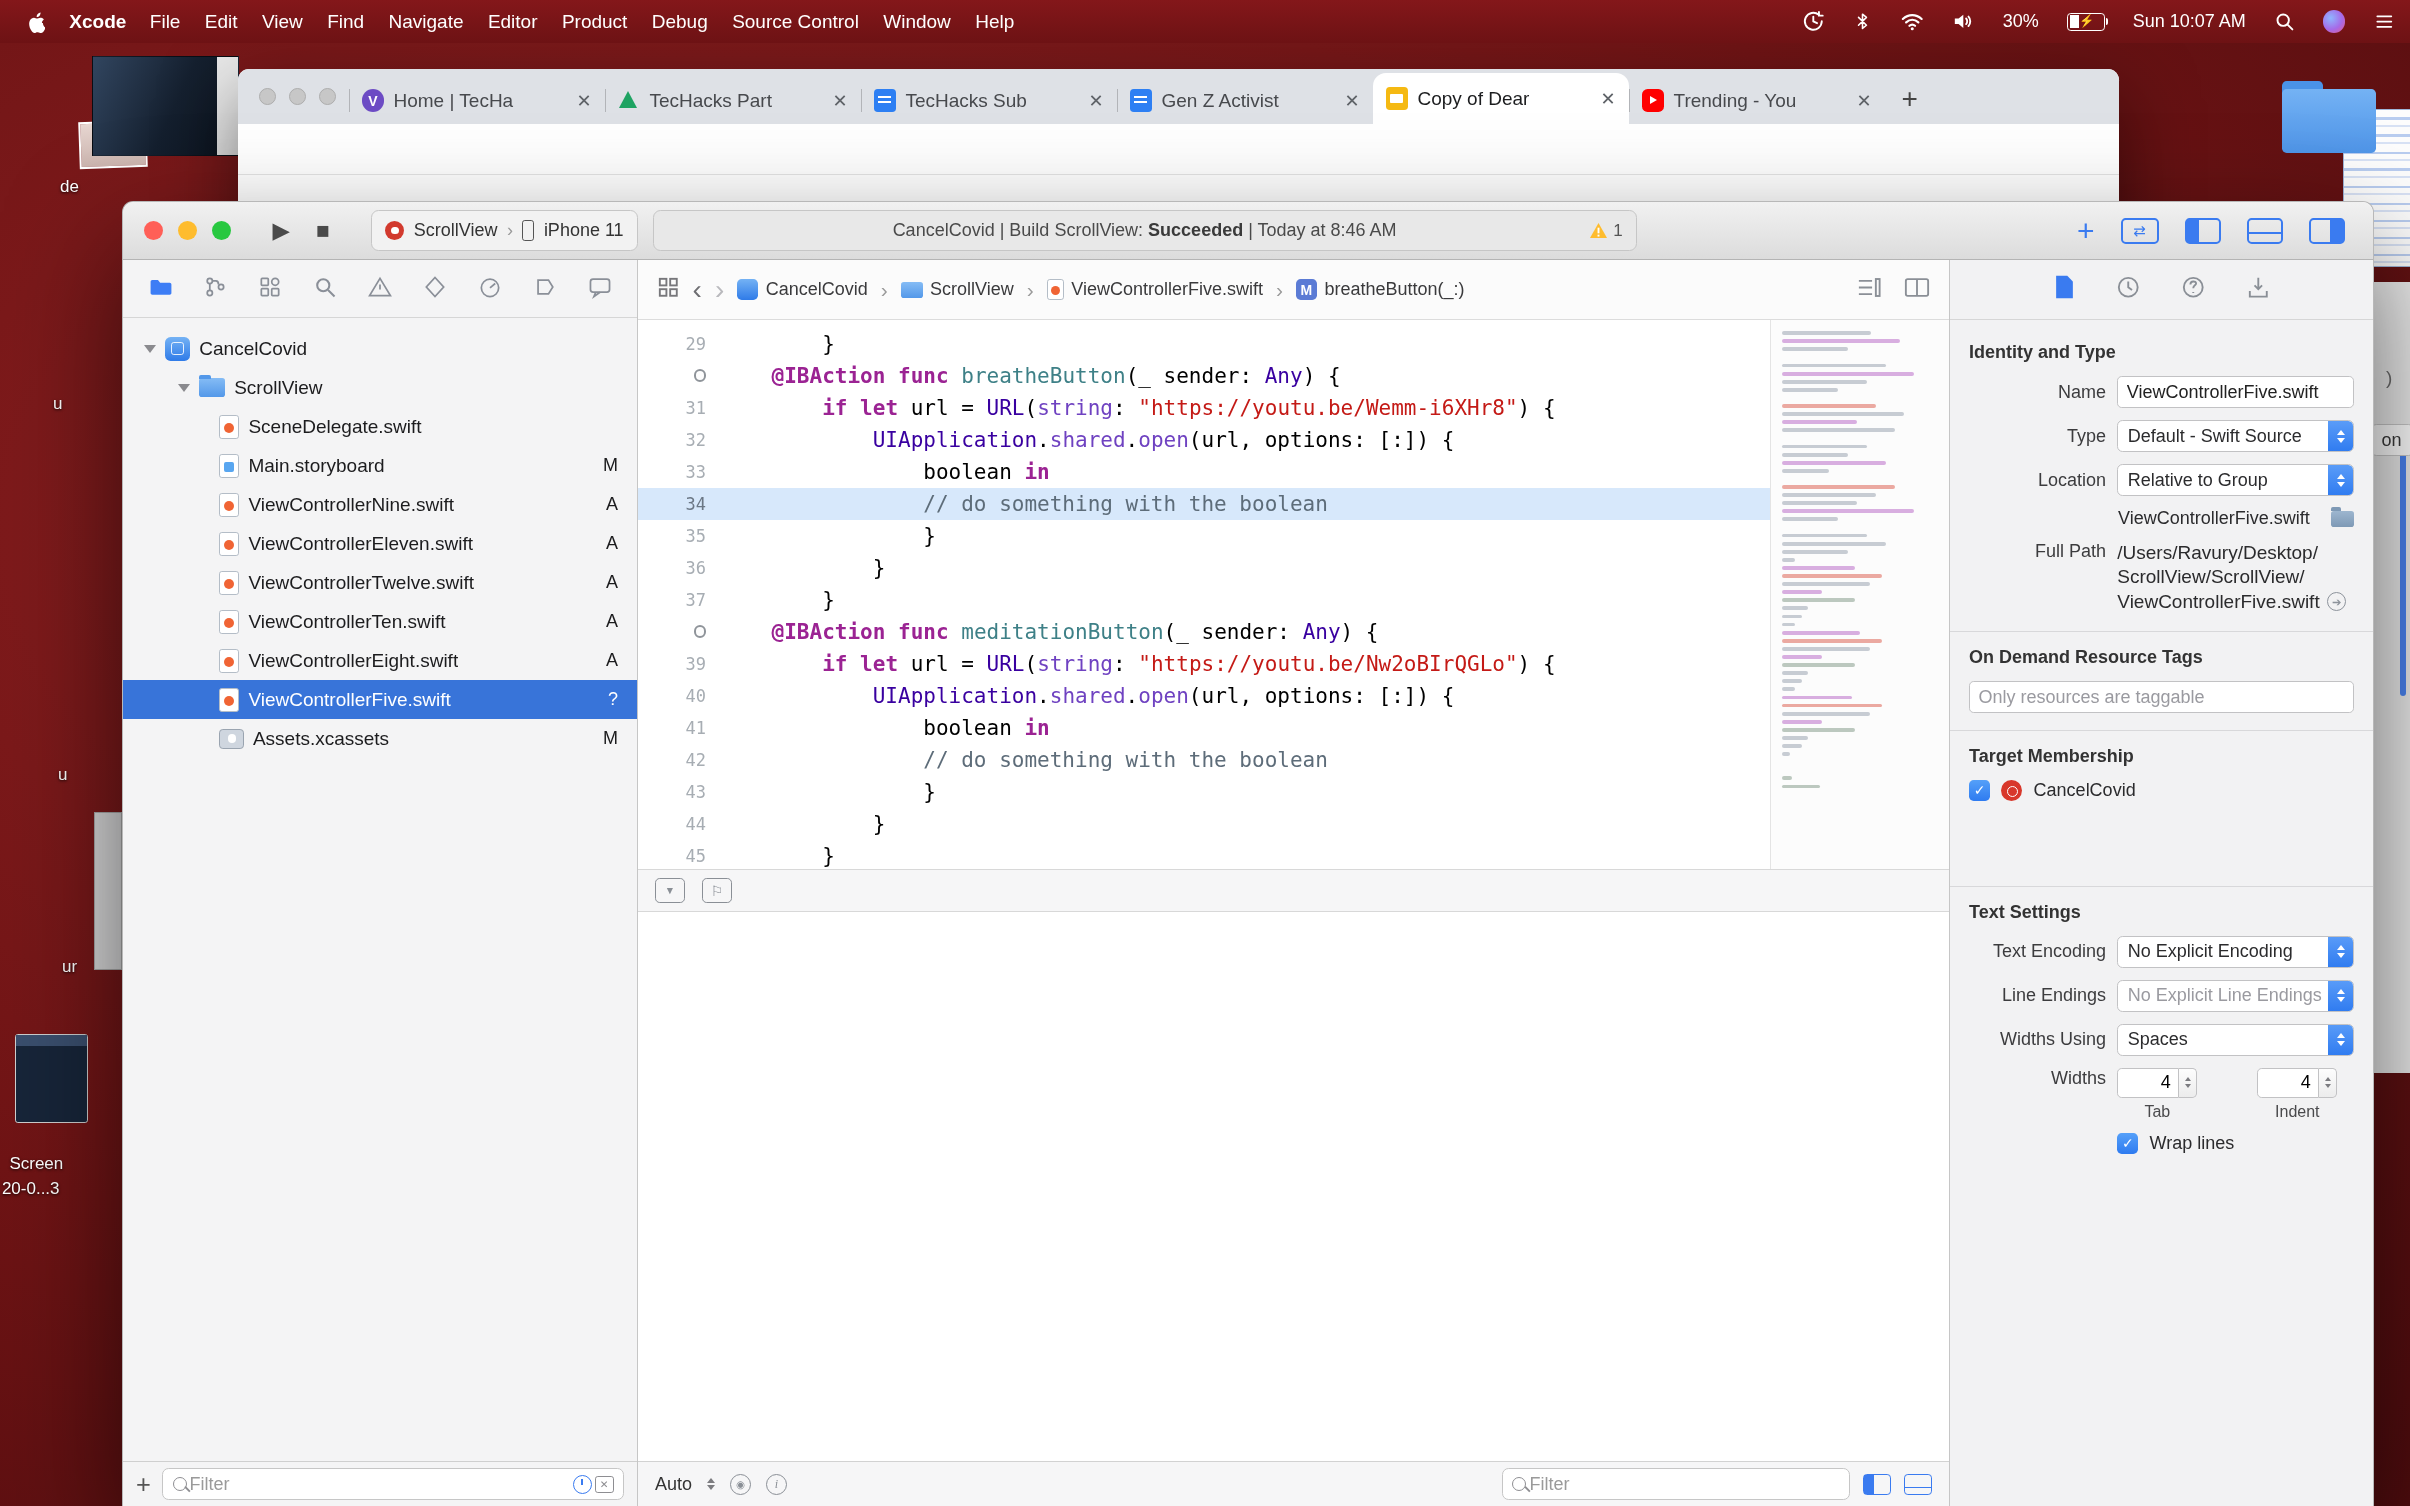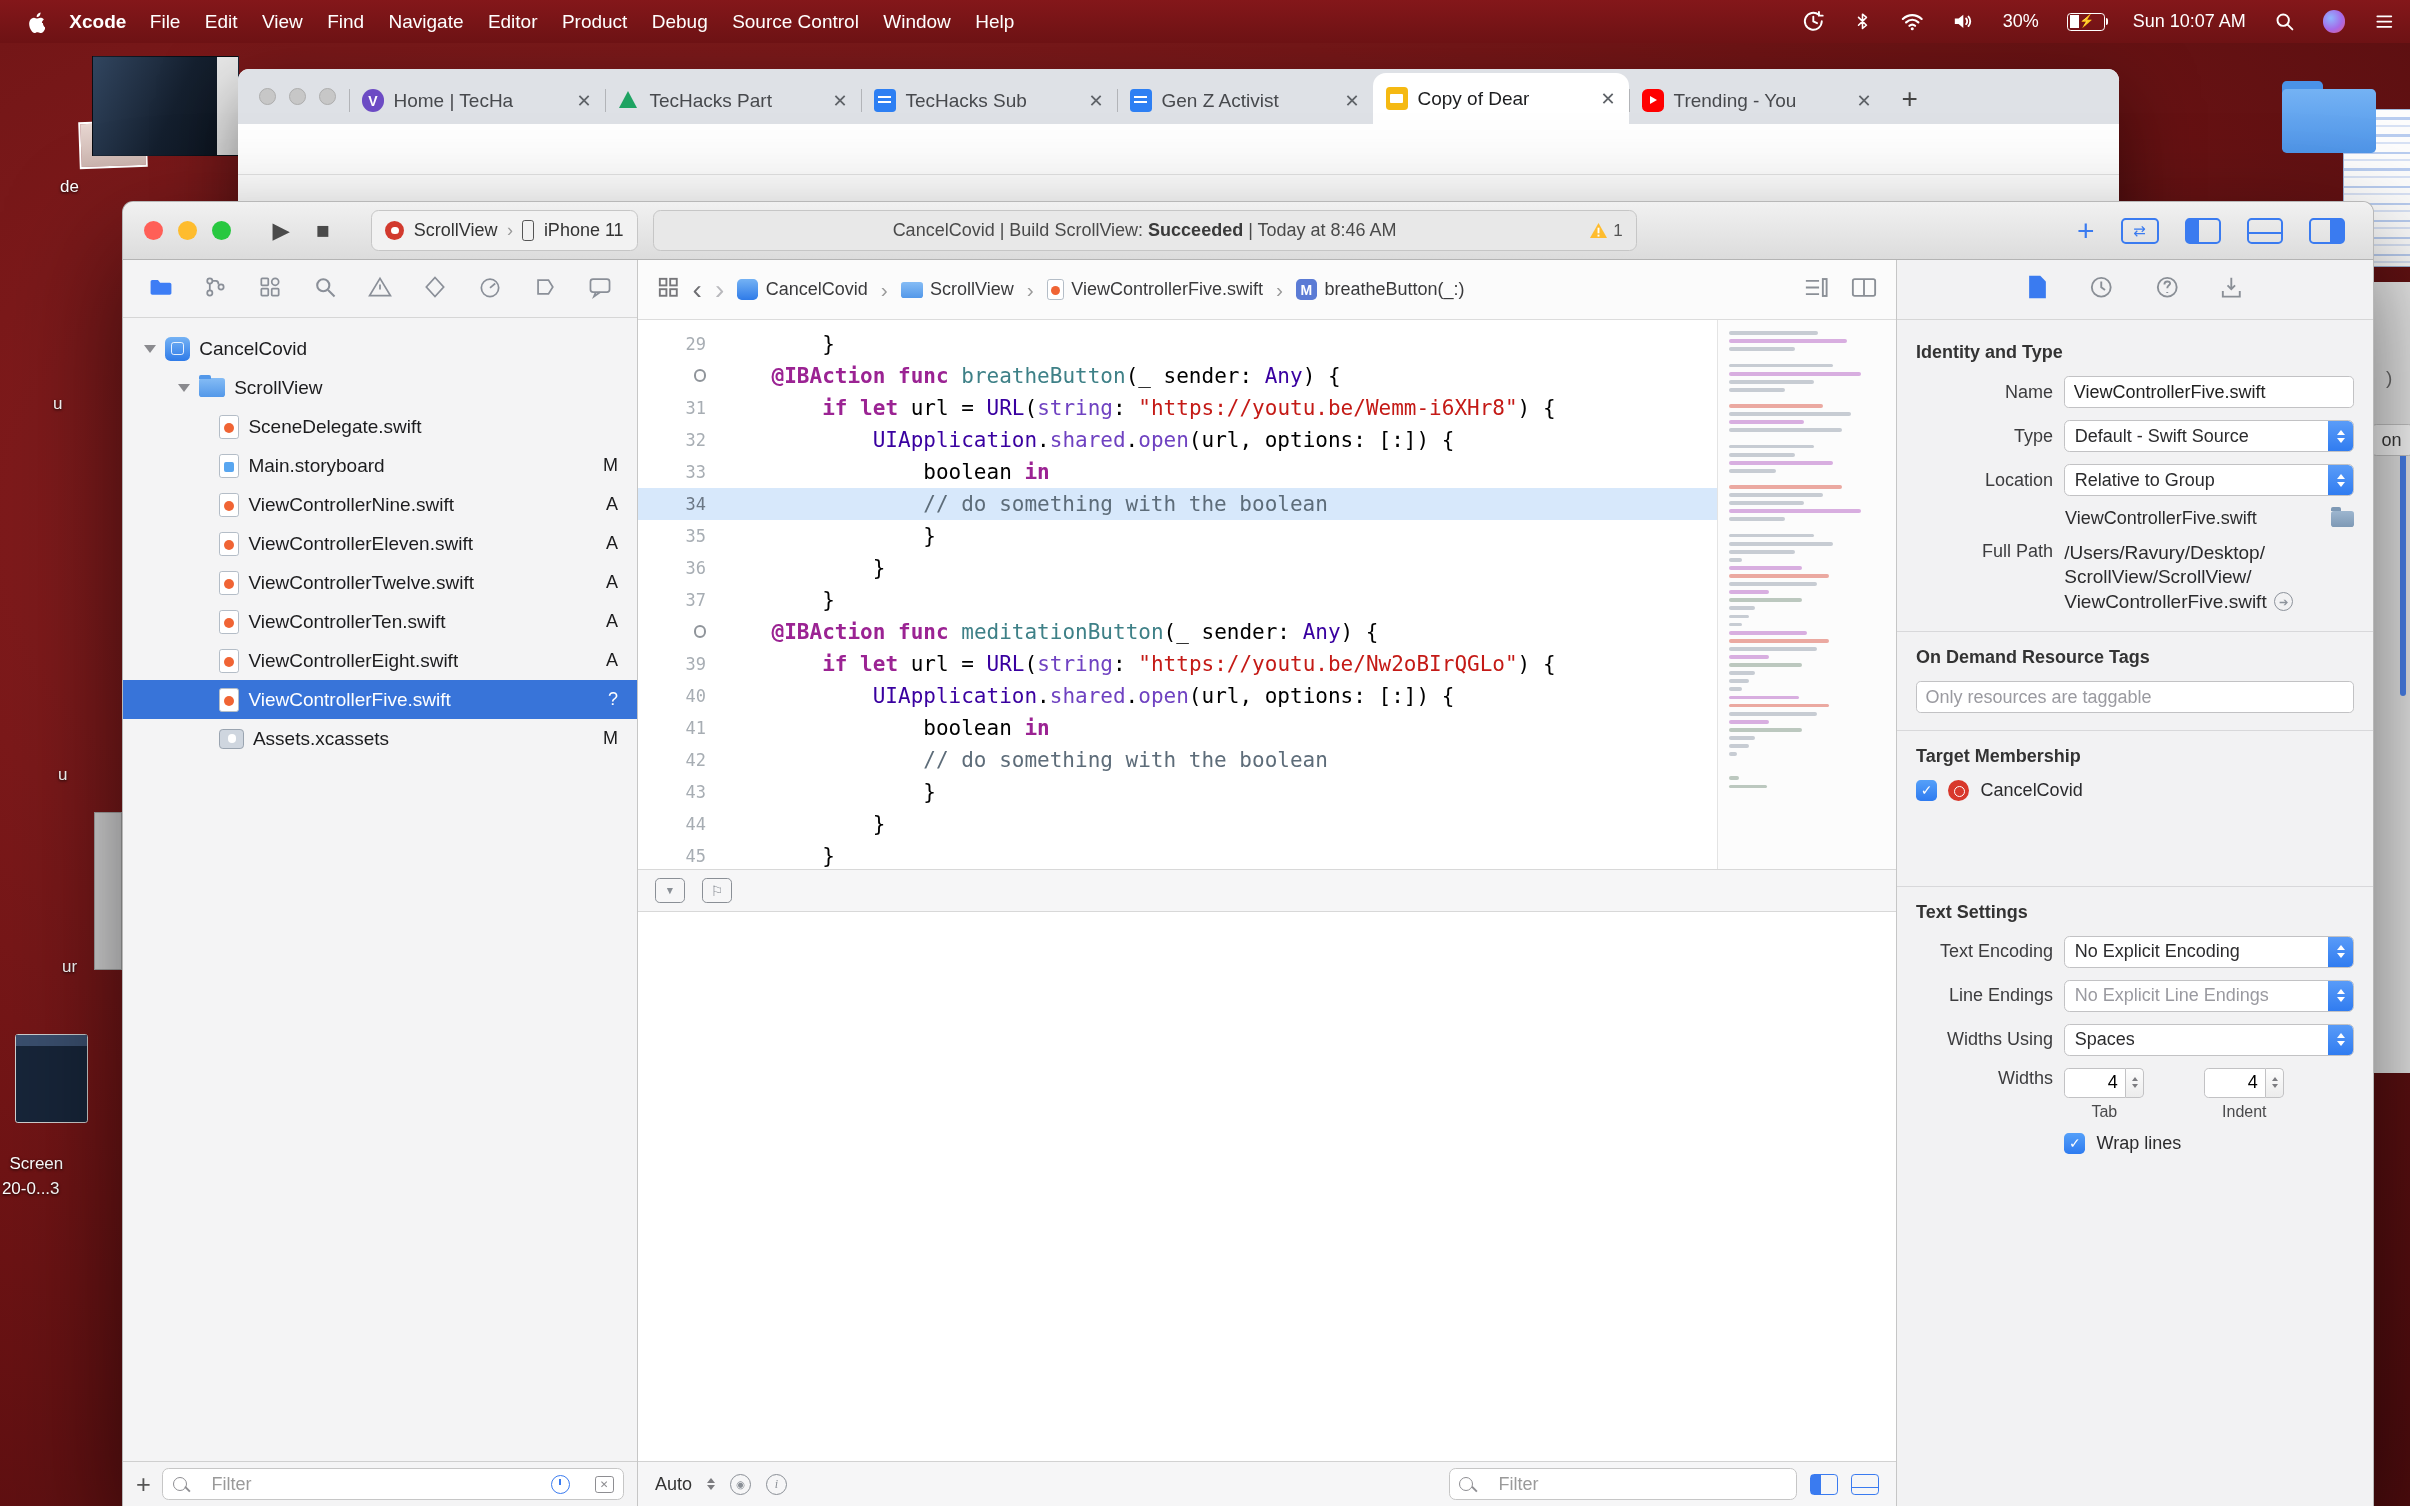--- a/index.html
+++ b/index.html
@@ -114,21 +114,21 @@
   .ic-folder{width:25.4px;height:19px;background:linear-gradient(#85bcf5,#5398e9);border-radius:2.8px;flex:none;position:relative}
   .ic-folder::before{content:"";position:absolute;left:0;top:-3.8px;width:11.3px;height:4.7px;background:#5398e9;border-radius:1.9px 1.9px 0 0}
   .ic-swift,.ic-storyboard{width:20px;height:24.5px;background:#fff;border:0.9px solid #b4bdc7;border-radius:2.8px;flex:none;position:relative}
   .ic-swift::after{content:"";position:absolute;left:3.8px;top:7.5px;width:10.4px;height:10.4px;border-radius:50%;background:#f06434}
   .ic-storyboard::after{content:"";position:absolute;left:3.8px;top:7.5px;width:10.4px;height:10.4px;background:#58a6f0;border-radius:1.9px}
   .ic-assets{width:24.5px;height:20px;background:#cfd6df;border:0.9px solid #9aa4b0;border-radius:3.8px;flex:none;position:relative}
   .ic-assets::after{content:"";position:absolute;left:7.5px;top:4.7px;width:8.5px;height:8.5px;border-radius:50%;background:#fff}
   .nav-bottom{height:45px;flex:none;border-top:0.9px solid #cfcfcf;display:flex;align-items:center;gap:11.3px;padding:0 13px}
   .plus-btn{font-size:25.4px;color:#555}
   .plus-btn::before{content:"+"}
-  .filter-field{flex:1;height:32px;background:#fff;border:0.9px solid #c6c6c6;border-radius:6.6px;display:flex;align-items:center;gap:25px;padding:0 9.4px}
+  .filter-field{flex:1;height:32px;background:#fff;border:0.9px solid #c6c6c6;border-radius:6.6px;display:flex;align-items:center;gap:3px;padding:0 9.4px}
   .filter-field input{border:0;outline:0;flex:1;min-width:0;font-size:18px;color:#333;background:transparent;font-family:"Liberation Sans",sans-serif}
   .filter-field input::placeholder{color:#9a9a9a}
   .mag{width:14px;height:14px;border:1.9px solid #8e8e92;border-radius:50%;position:relative;flex:none}
   .mag::after{content:"";position:absolute;left:10.4px;top:10.4px;width:6.6px;height:1.9px;background:#8e8e92;transform:rotate(45deg)}
   .ff-clock{width:19px;height:19px;border:1.9px solid #3a7bf0;border-radius:50%;position:relative;flex:none}
   .ff-clock::after{content:"";position:absolute;left:7.5px;top:3.8px;width:1.9px;height:5.6px;background:#3a7bf0}
   .ff-square{width:19px;height:17px;border:1.9px solid #8e8e92;border-radius:2.8px;color:#8e8e92;font-size:10.4px;display:flex;align-items:center;justify-content:center;flex:none}
   .ff-square::after{content:"✕"}
 
   
@@ -192,21 +192,21 @@
   .pane{width:36px;height:26px;border:2.4px solid #3a7bf0;border-radius:4.7px;position:relative}
   .pane.left::after{content:"";position:absolute;left:0;top:0;bottom:0;width:12.2px;background:#3a7bf0}
   .pane.bottom::after{content:"";position:absolute;left:0;right:0;bottom:0;height:7.5px;border-top:2.4px solid #3a7bf0}
   .pane.right::after{content:"";position:absolute;right:0;top:0;bottom:0;width:12.2px;background:#3a7bf0}
   .tb-plus{font-size:30px;color:#3a7bf0;line-height:1}
   .tb-plus::before{content:"+"}
   .tb-editmode{width:38px;height:26px;border:2.4px solid #3a7bf0;border-radius:4.7px;color:#3a7bf0;display:flex;align-items:center;justify-content:center;font-size:15px}
   .tb-editmode::after{content:"⇄"}
 
   
-  .inspector{width:477px;flex:none;background:#f2f2f3;border-left:0.9px solid #c6c6c6;display:flex;flex-direction:column;
+  .inspector{width:424px;flex:none;background:#f2f2f3;border-left:0.9px solid #c6c6c6;display:flex;flex-direction:column;
           font-size:18px;color:#2b2b2d}
   .insp-icons{height:60px;flex:none;border-bottom:0.9px solid #d6d6d6;display:flex;align-items:center;justify-content:center;gap:41px}
   .insp-body{flex:1;padding:13px 19px;overflow:hidden}
   .sec-h{font-weight:700;margin:9.4px 0 13px;color:#333}
   .irow{display:flex;align-items:center;margin-bottom:12px;gap:11.3px}
   .irow.top{align-items:flex-start}
   .ilabel{width:137px;text-align:right;flex:none;color:#3c3c3e}
   .tf{flex:1;min-width:0;height:32px;border:0.9px solid #c2c2c4;border-radius:4.7px;background:#fff;padding:0 8.5px;font-size:18px;
       color:#222;outline:none;font-family:"Liberation Sans",sans-serif}
   .tf::placeholder{color:#9a9aa0}

